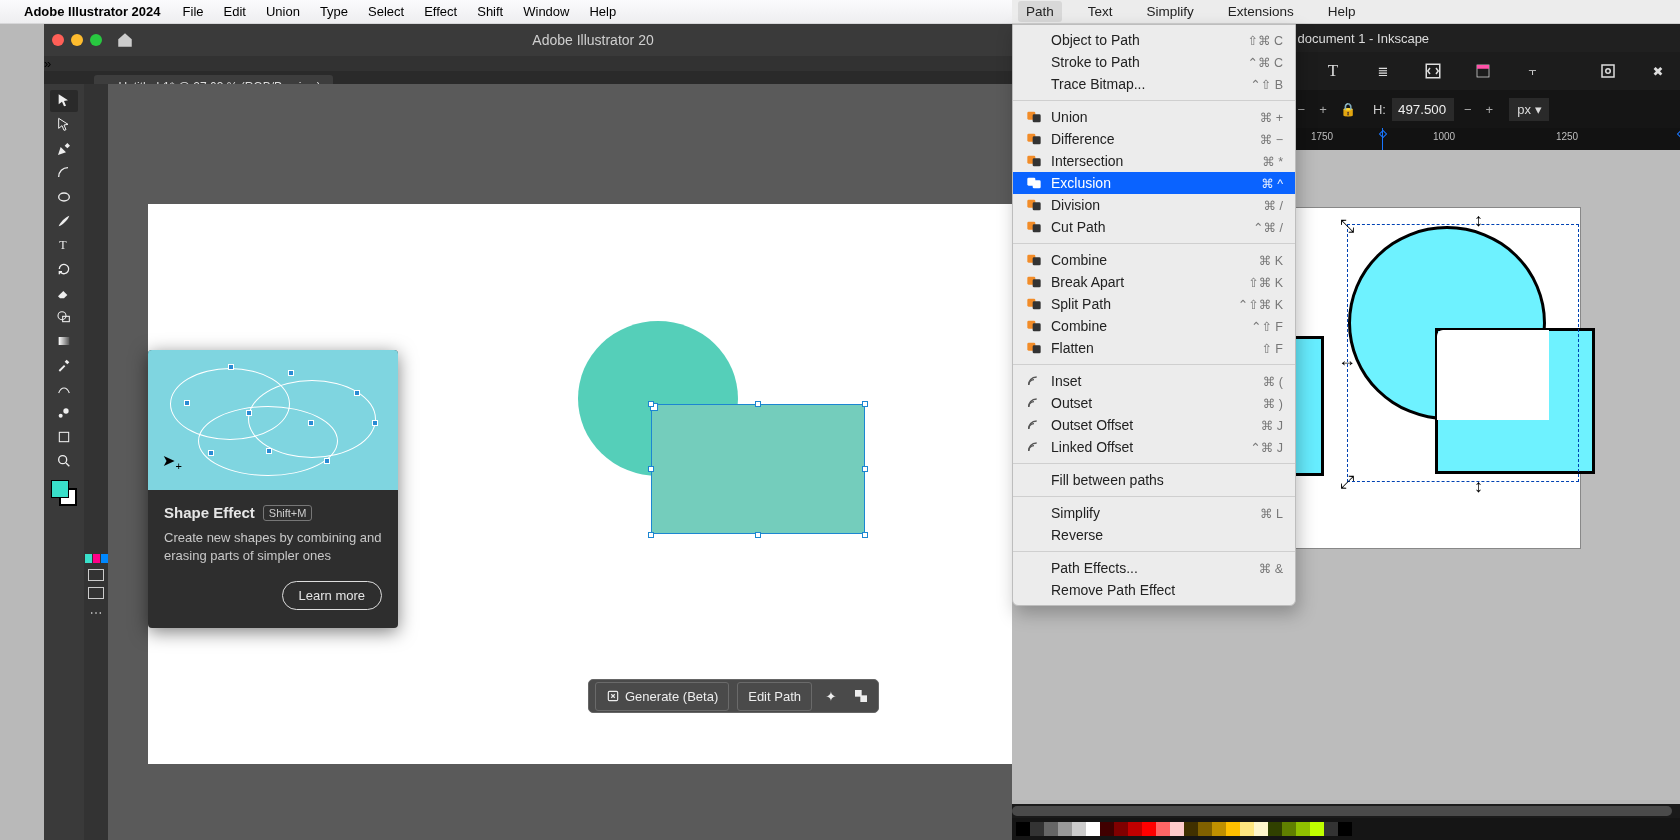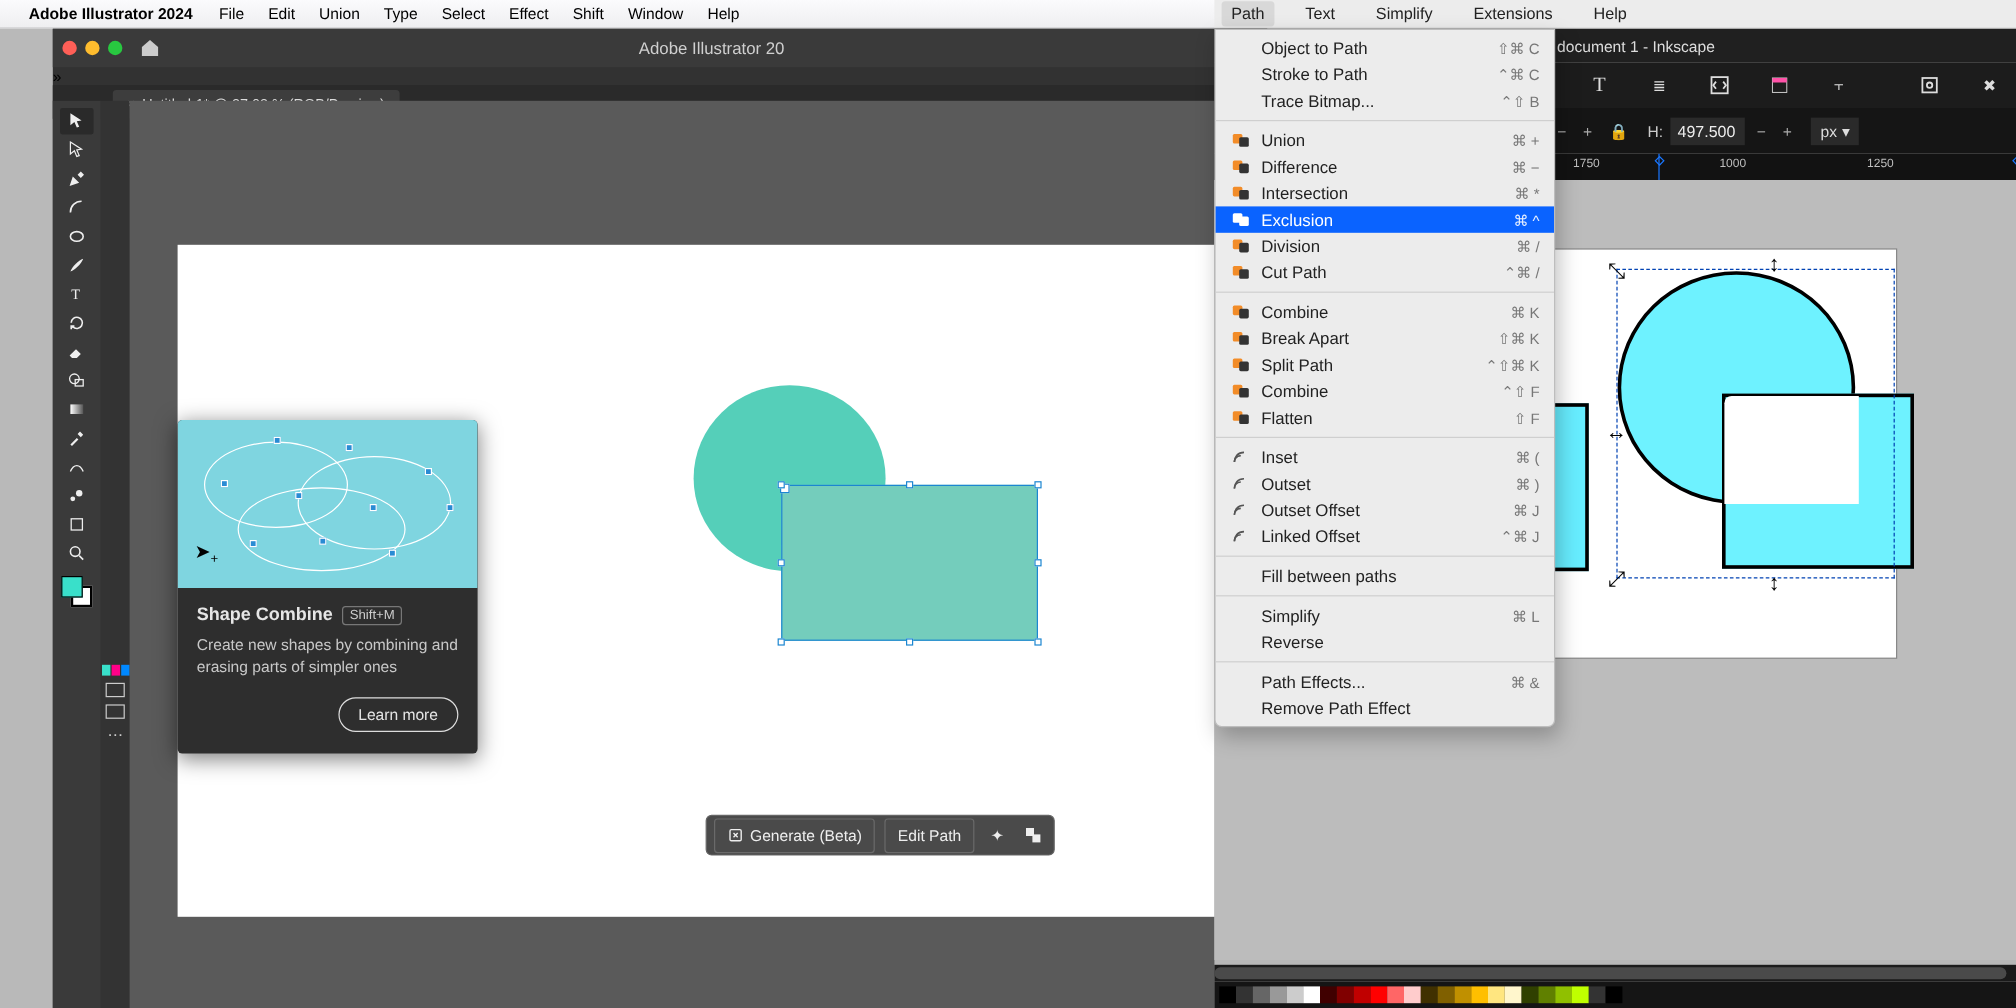--- a/index.html
+++ b/index.html
@@ -354,21 +354,21 @@
           <div class="node" style="left:224px;top:70px"></div>
           <div class="node" style="left:60px;top:100px"></div>
           <div class="node" style="left:118px;top:98px"></div>
           <div class="node" style="left:160px;top:70px"></div>
           <div class="node" style="left:98px;top:60px"></div>
           <div class="node" style="left:176px;top:108px"></div>
           <span class="cursor">➤<sub style="font-size:11px">+</sub></span>
         </div>
         <div class="tip-body">
           <div class="tip-title-row">
-            <span class="tip-title">Shape Combine</span>
+            <span class="tip-title">Shape Effect</span>
             <span class="kbd">Shift+M</span>
           </div>
           <div class="tip-desc">Create new shapes by combining and erasing parts of simpler ones</div>
           <div class="learn-btn"><span>Learn more</span></div>
           <div style="clear:both"></div>
         </div>
       </div>
     </div>
   </div>
 </div>

